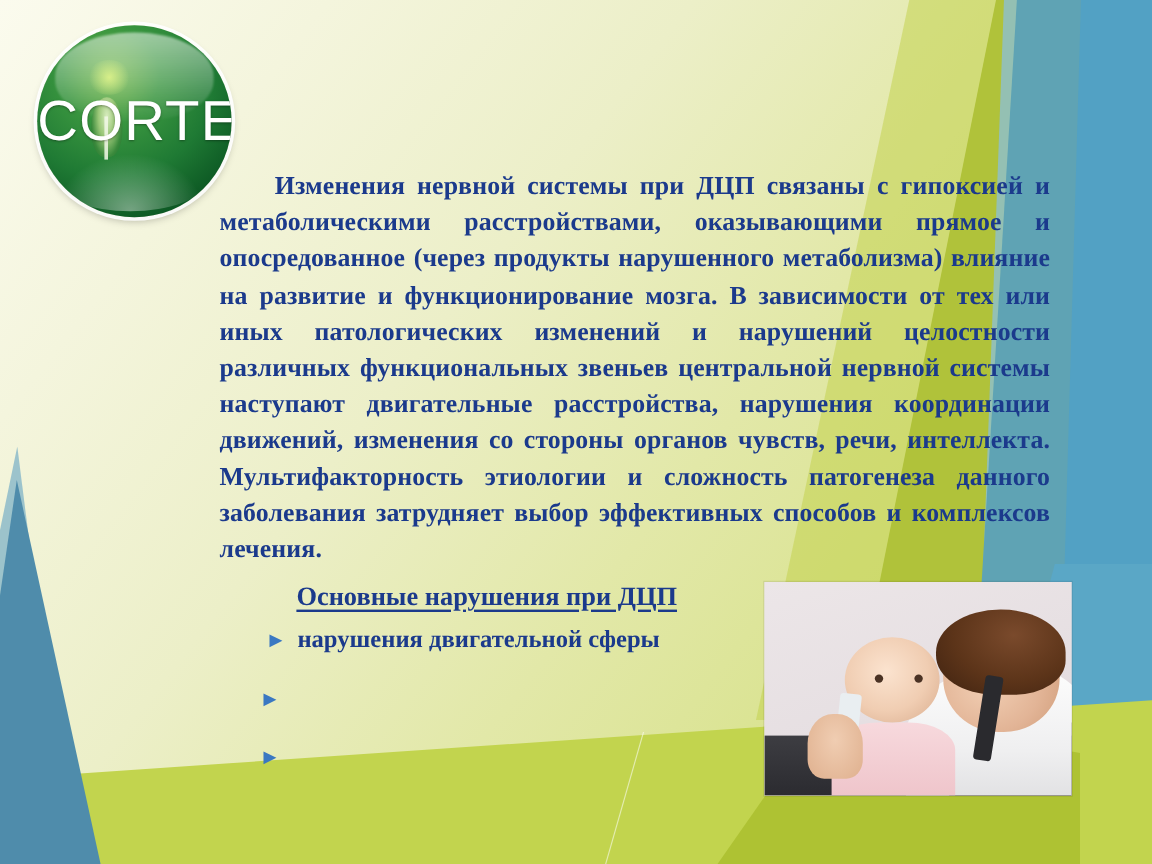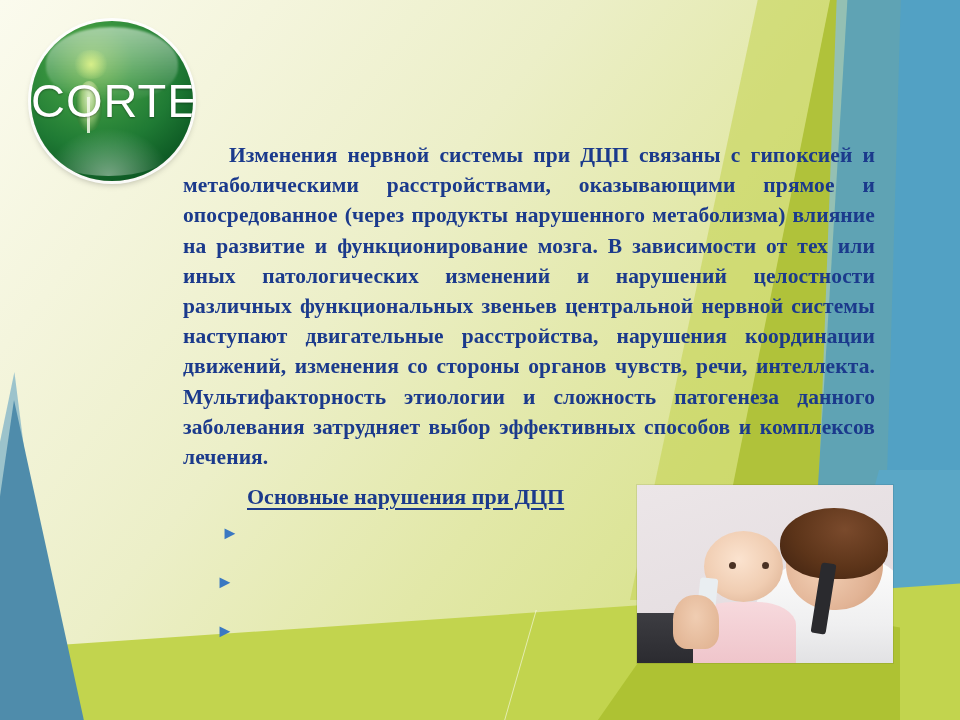--- a/index.html
+++ b/index.html
@@ -408,20 +408,21 @@
     <div class="logo-word">CORTEX</div>
   </div>
 
   <div class="body-text">Изменения нервной системы при ДЦП связаны с гипоксией и метаболическими расстройствами, оказывающими прямое и опосредованное (через продукты нарушенного метаболизма) влияние на развитие и функционирование мозга. В зависимости от тех или иных патологических изменений и нарушений целостности различных функциональных звеньев центральной нервной системы наступают двигательные расстройства, нарушения координации движений, изменения со стороны органов чувств, речи, интеллекта. Мультифакторность этиологии и сложность патогенеза данного заболевания затрудняет выбор эффективных способов и комплексов лечения.</div>
 
   <div class="sub-heading">Основные нарушения при ДЦП</div>
 
   <ul class="bullets">
     <li class="bullet-item indented">
       <span class="marker">►</span>
+      <span class="bullet-label">нарушения двигательной сферы</span>
     </li>
     <li class="bullet-item">
       <span class="marker">►</span>
     </li>
     <li class="bullet-item">
       <span class="marker">►</span>
     </li>
   </ul>
 
   <div class="photo">

